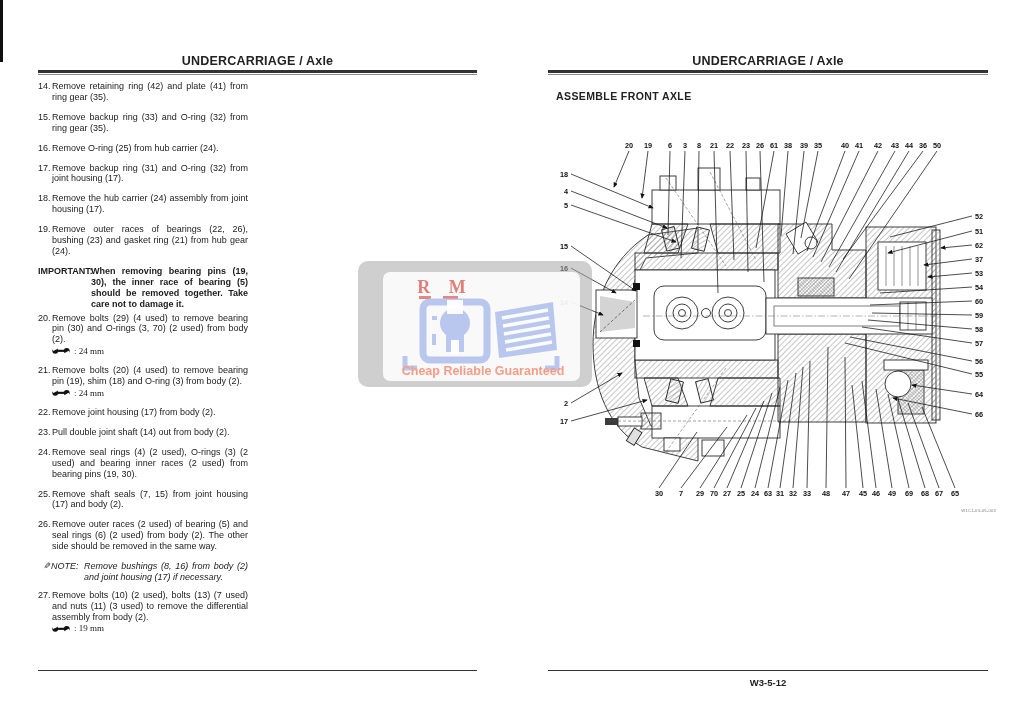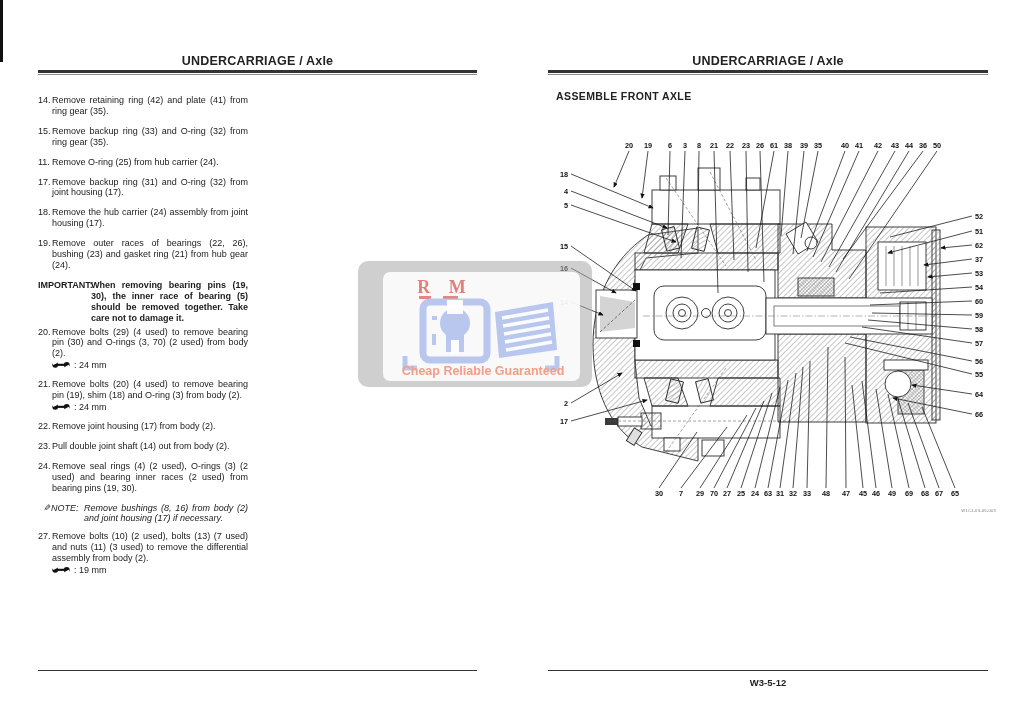--- a/index.html
+++ b/index.html
@@ -17,25 +17,25 @@
     position:absolute;top:54px;left:0;right:0;margin:0;
     font-size:12.5px;font-weight:bold;text-align:center;letter-spacing:.2px;color:#222;
   }
   .rule{position:absolute;top:70px;left:0;right:0;}
   .rule .r1{height:2.5px;background:#333;}
   .rule .r2{height:1px;background:#8d8d8d;margin-top:1px;}
   .section-title{
     position:absolute;top:82px;left:0;margin:8px;
     font-size:10.5px;font-weight:bold;letter-spacing:.4px;color:#222;
   }
-  .steps{position:absolute;top:95px;left:0;width:212px;font-size:9px;line-height:10.9px;}
+  .steps{position:absolute;top:81px;left:0;width:212px;font-size:9px;line-height:10.9px;}
   .step{display:flex;margin-bottom:9px;}
   .step .num{width:14px;flex:none;}
   .step .txt{width:196px;text-align:justify;}
-  .torque{display:flex;align-items:center;gap:4px;margin-top:1px;height:10px;}
+  .torque{display:flex;align-items:center;gap:4px;margin-top:1px;height:10px;font-family:Liberation Serif, serif;}
   .torque svg{display:block;}
   .imp{display:flex;font-weight:bold;margin-bottom:3px;}
   .imp .lbl{width:53px;flex:none;}
   .imp .txt{width:157px;text-align:justify;}
   .note{display:flex;font-style:italic;margin:4px 0 7px 0;}
   .note .ic{width:13px;flex:none;font-style:normal;font-size:9px;transform:scaleX(-1);}
   .note .lbl{width:33px;flex:none;}
   .note .txt{width:164px;text-align:justify;}
   .footline{position:absolute;top:670px;left:0;right:0;height:1px;background:#333;}
   .pageno{position:absolute;top:677px;left:0;right:0;text-align:center;font-size:9.5px;font-weight:bold;color:#222;}
@@ -65,21 +65,21 @@
           <div class="txt">Remove retaining ring (42) and plate (41) from ring gear (35).</div>
         </div>
       </div>
       <div class="step">
         <div class="num">15.</div>
         <div>
           <div class="txt">Remove backup ring (33) and O-ring (32) from ring gear (35).</div>
         </div>
       </div>
       <div class="step">
-        <div class="num">11.</div>
+        <div class="num">16.</div>
         <div>
           <div class="txt">Remove O-ring (25) from hub carrier (24).</div>
         </div>
       </div>
       <div class="step">
         <div class="num">17.</div>
         <div>
           <div class="txt">Remove backup ring (31) and O-ring (32) from joint housing (17).</div>
         </div>
       </div>
@@ -144,20 +144,32 @@
       <div class="step">
         <div class="num">23.</div>
         <div>
           <div class="txt">Pull double joint shaft (14) out from body (2).</div>
         </div>
       </div>
       <div class="step">
         <div class="num">24.</div>
         <div>
           <div class="txt">Remove seal rings (4) (2 used), O-rings (3) (2 used) and bearing inner races (2 used) from bearing pins (19, 30).</div>
+        </div>
+      </div>
+      <div class="step">
+        <div class="num">25.</div>
+        <div>
+          <div class="txt">Remove shaft seals (7, 15) from joint housing (17) and body (2).</div>
+        </div>
+      </div>
+      <div class="step">
+        <div class="num">26.</div>
+        <div>
+          <div class="txt">Remove outer races (2 used) of bearing (5) and seal rings (6) (2 used) from body (2). The other side should be removed in the same way.</div>
         </div>
       </div>
       <div class="note">
         <div class="ic">✎</div>
         <div class="lbl">NOTE:</div>
         <div class="txt">Remove bushings (8, 16) from body (2) and joint housing (17) if necessary.</div>
       </div>
       <div class="step">
         <div class="num">27.</div>
         <div>

